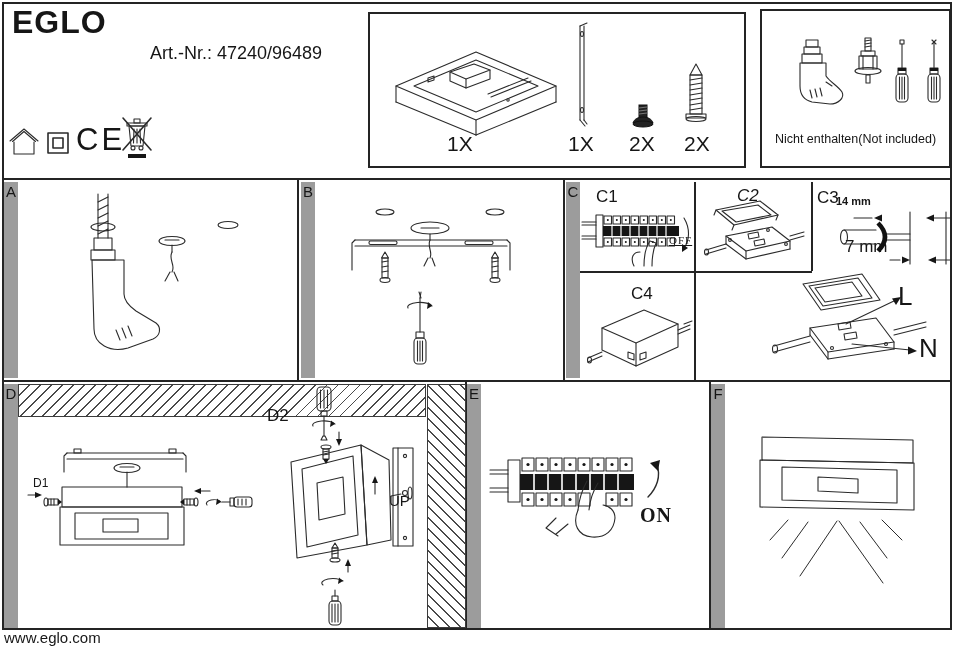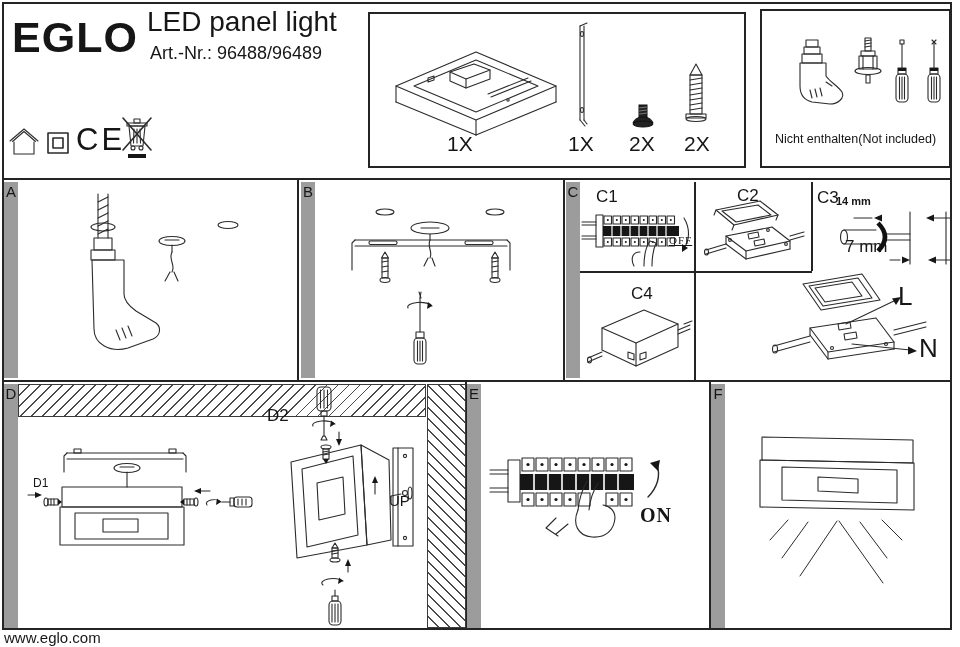--- a/index.html
+++ b/index.html
@@ -31,23 +31,22 @@
   <div class="ln" style="left:2px;top:2px;width:2px;height:628px;"></div>
   <div class="ln" style="left:950px;top:2px;width:2px;height:628px;"></div>
 
   <div class="ln" style="left:2px;top:178px;width:948px;height:2px;"></div>
   <div class="ln" style="left:2px;top:380px;width:948px;height:2px;"></div>
   <div class="ln" style="left:297px;top:180px;width:2px;height:200px;"></div>
   <div class="ln" style="left:563px;top:180px;width:2px;height:200px;"></div>
   <div class="ln" style="left:465px;top:382px;width:2px;height:246px;"></div>
   <div class="ln" style="left:709px;top:382px;width:2px;height:246px;"></div>
 
-  <span class="lbl" style="left:12px;top:16px;font-size:43px;font-weight:bold;letter-spacing:1px;">EGLO</span>
-  <span class="lbl" style="left:147px;top:8px;font-size:28px;">LED panel light</span>
-  <span class="lbl" style="left:150px;top:44px;font-size:18px;">Art.-Nr.: 96488/96489</span>
+  <span class="lbl" style="left:12px;top:6px;font-size:32px;font-weight:bold;letter-spacing:1px;">EGLO</span>
+  <span class="lbl" style="left:150px;top:44px;font-size:18px;">Art.-Nr.: 47240/96489</span>
 
   <svg class="s" style="left:8px;top:126px;" width="32" height="32" viewBox="0 0 32 32">
     <g class="d">
         <path d="M2,15 L16,3 L30,15"></path>
         <path d="M4.5,15.5 L16,5.5 L27.5,15.5"></path>
         <path d="M6,16 L6,28 L26,28 L26,16"></path>
       </g>
   </svg>
   <svg class="s" style="left:46px;top:131px;" width="24" height="24" viewBox="0 0 24 24">
     <g class="d" style="stroke-width:1.6">
@@ -324,21 +323,21 @@
       <path d="M62,60 C62,50 63,42 68,35 L74,37 C71,44 70,51 70,60"></path>
       <path d="M52,60 C48,52 51,46 58,46"></path>
     </g>
     <g class="d">
         <path d="M102,12 C108,22 108,34 102,42"></path>
       </g>
     <polygon class="f" points="100,46 106,42 100,38"></polygon>
   </svg>
   <span class="lbl serif" style="left:669px;top:235px;font-size:11px;letter-spacing:1px;text-decoration:underline;">OFF</span>
 
-  <span class="lbl" style="left:737px;top:187px;font-size:17px;">C2</span>
+  <span class="lbl" style="left:737px;top:187px;font-size:17px;font-style:italic;">C2</span>
   <svg class="s" style="left:700px;top:196px;" width="110" height="74" viewBox="0 0 110 74">
     <g class="d">
       <polygon points="16,14 60,5 78,19 34,29"></polygon>
         <polygon points="22,15 58,9 71,19 36,26"></polygon>
       <line x1="16" y1="14" x2="14" y2="19"></line>
         <line x1="34" y1="29" x2="32" y2="34"></line>
         <line x1="78" y1="19" x2="76" y2="24"></line>
       <polygon points="26,40 72,31 90,45 46,55"></polygon>
       <line x1="26" y1="40" x2="26" y2="48"></line>
         <line x1="46" y1="55" x2="46" y2="63"></line>

